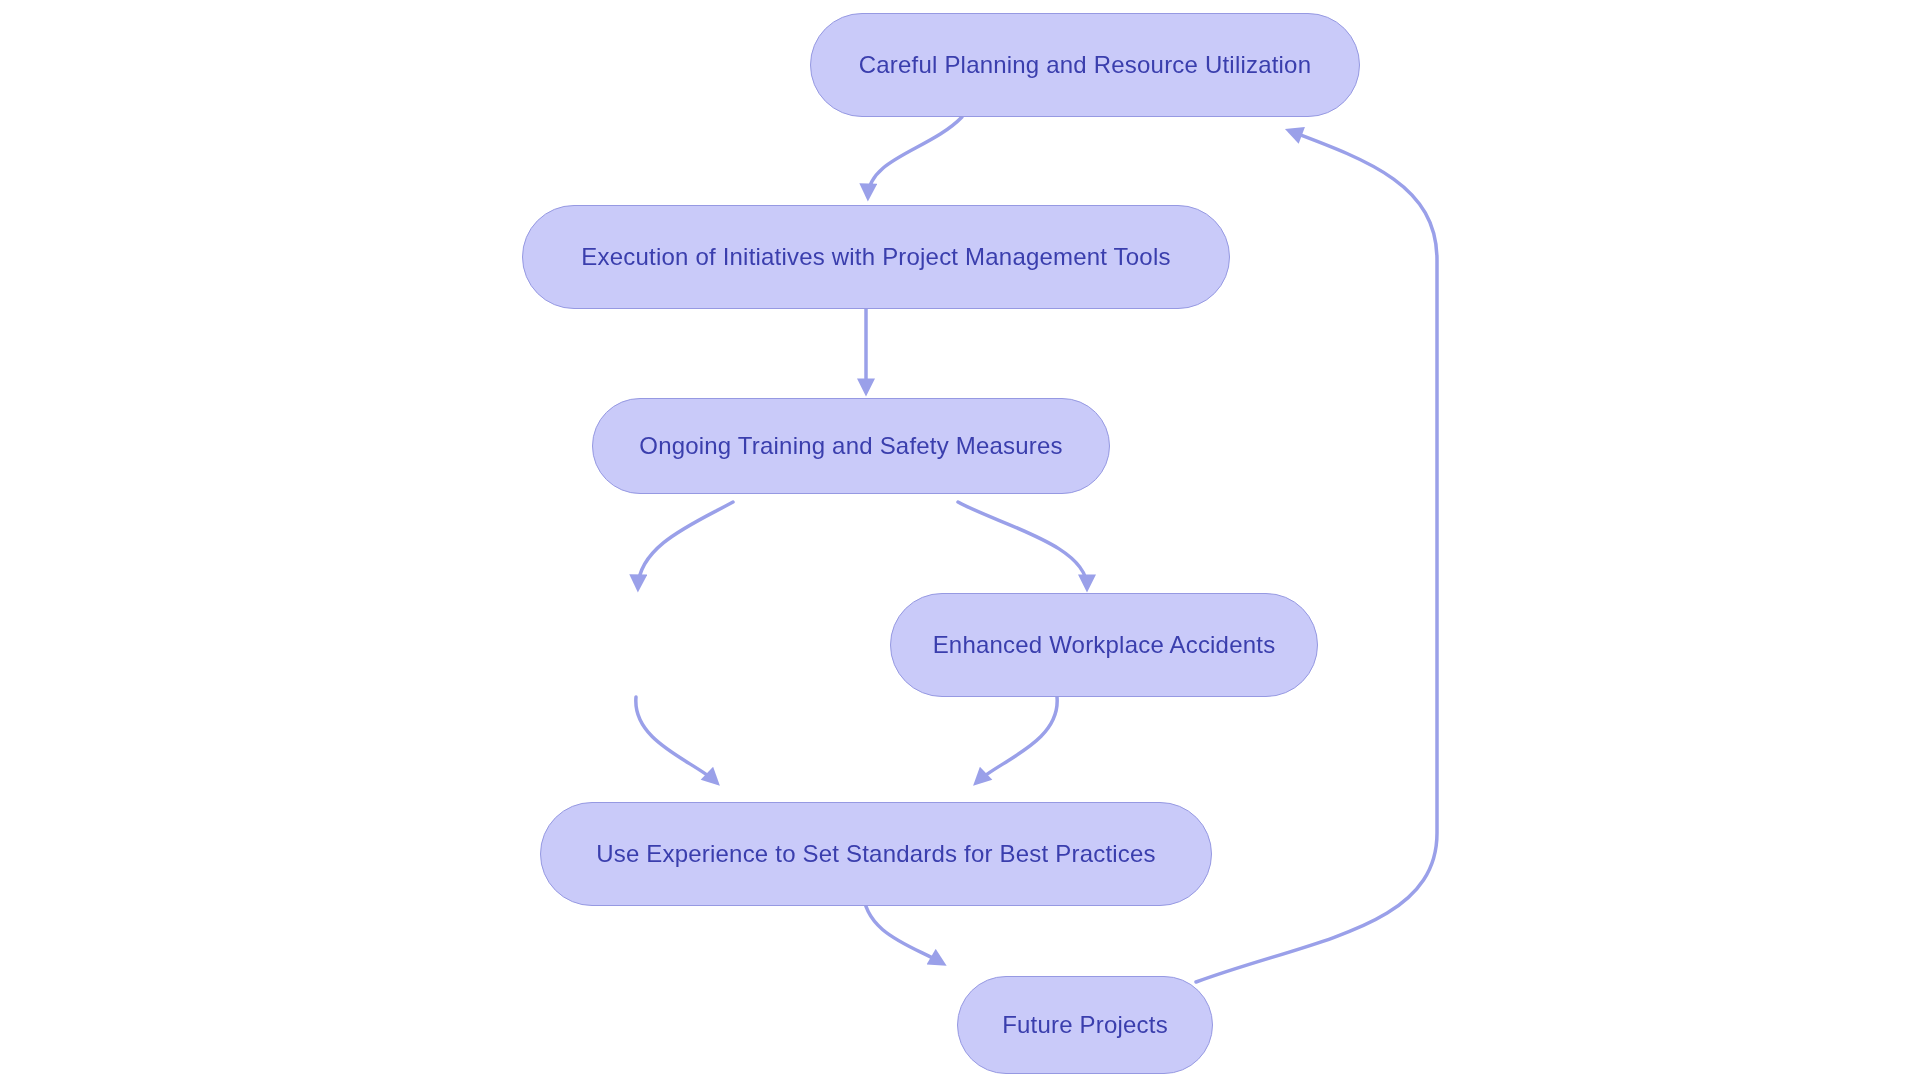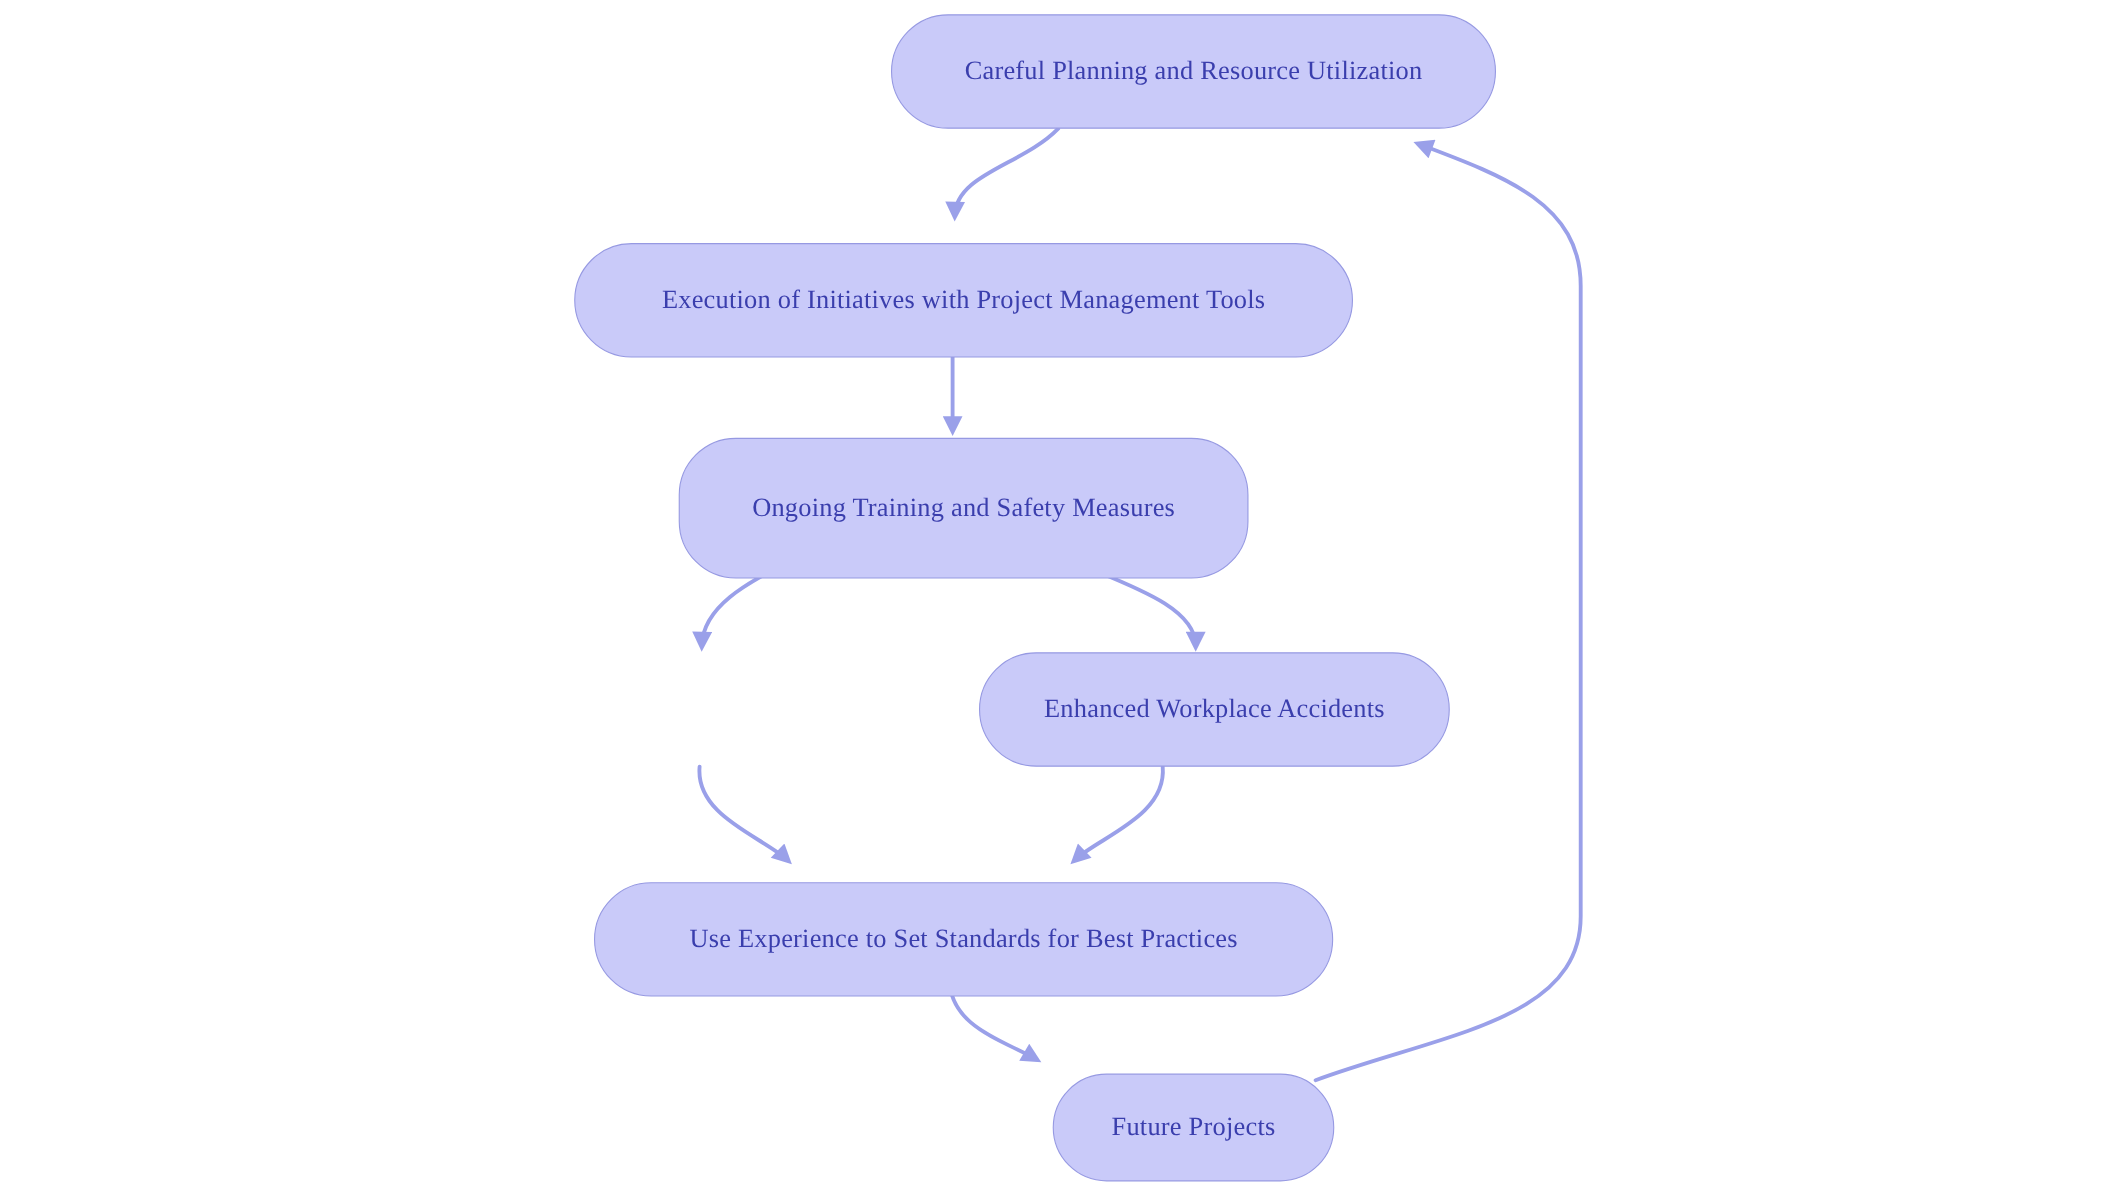--- a/index.html
+++ b/index.html
@@ -6,21 +6,21 @@
     margin: 0;
     padding: 0;
     background: #ffffff;
   }
   .stage {
     position: relative;
     width: 1920px;
     height: 1080px;
     background: var(--background, #ffffff);
     overflow: hidden;
-    font-family: Liberation Serif, serif;
+    font-family: Liberation Sans, sans-serif;
   }
   .edges {
     position: absolute;
     left: 0;
     top: 0;
     width: 1920px;
     height: 1080px;
   }
   .edges path.edge {
     fill: none;
@@ -72,23 +72,23 @@
 
     <path class="edge" d="M 1057 697 C 1061 742, 999 761, 977 782" marker-end="url(#ah)"></path>
 
     <path class="edge" d="M 863 890 C 864 934, 913 946, 942 963" marker-end="url(#ah)"></path>
 
     <path class="edge" d="M 1196 982 C 1310 940, 1437 928, 1437 833 L 1437 260 C 1437 186, 1370 161, 1290 131" marker-end="url(#ah)"></path>
   </svg>
 
   <div class="node" style="left:810px; top:13px; width:550px; height:104px;">Careful Planning and Resource Utilization</div>
 
-  <div class="node" style="left:522px; top:221px; width:708px; height:104px;">Execution of Initiatives with Project Management Tools</div>
+  <div class="node" style="left:522px; top:205px; width:708px; height:104px;">Execution of Initiatives with Project Management Tools</div>
 
-  <div class="node" style="left:617px; top:398px; width:518px; height:128px;">Ongoing Training and Safety Measures</div>
+  <div class="node" style="left:592px; top:398px; width:518px; height:96px;">Ongoing Training and Safety Measures</div>
 
 
   <div class="node" style="left:890px; top:593px; width:428px; height:104px;">Enhanced Workplace Accidents</div>
 
   <div class="node" style="left:540px; top:786px; width:672px; height:104px;margin-top:16px;">Use Experience to Set Standards for Best Practices</div>
 
   <div class="node" style="left:957px; top:976px; width:256px; height:98px;">Future Projects</div>
 
 </div>
 

